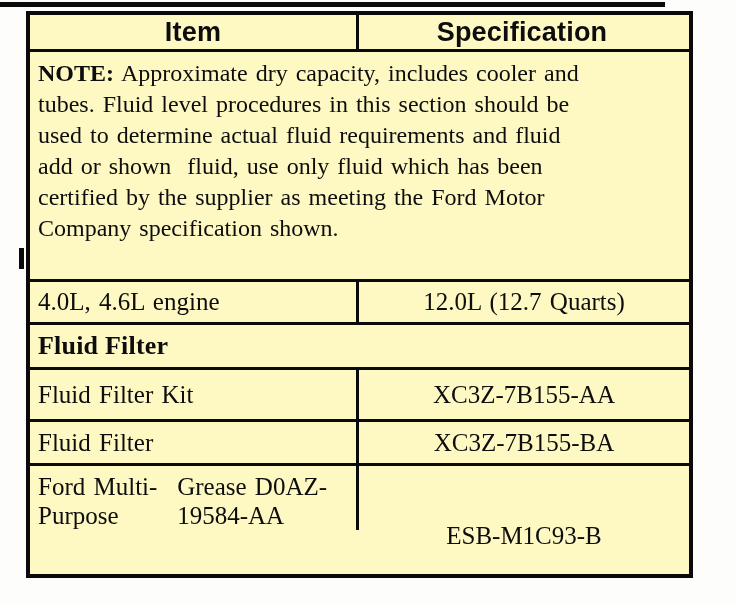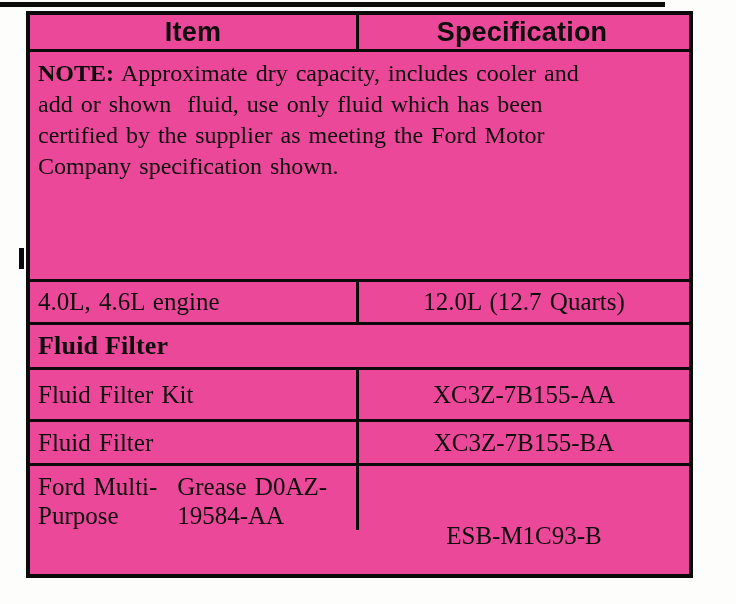--- a/index.html
+++ b/index.html
@@ -23,21 +23,21 @@
 
   
   .spec-table {
     position: absolute;
     left: 26px;
     top: 11px;
     width: 667px;
     height: 567px;
     box-sizing: border-box;
     border: 4px solid #0a0a0a;
-    background: #ec4899;
+    background: #fef9c3;
     display: flex;
     flex-direction: column;
     color: #0d0d0d;
   }
   .row {
     display: flex;
     box-sizing: border-box;
     border-bottom: 3px solid #0a0a0a;
     flex: none;
   }
@@ -123,20 +123,22 @@
         <span>Item</span>
       </div>
       <div class="cell cell-spec hcell">
         <span>Specification</span>
       </div>
     </div>
 
     <div class="row r-note">
       <div class="note-cell">
         <div class="note-line"><span class="b">NOTE:</span><span>Approximate dry capacity, includes cooler and</span></div>
+        <div class="note-line">tubes. Fluid level procedures in this section should be</div>
+        <div class="note-line">used to determine actual fluid requirements and fluid</div>
         <div class="note-line">add or shown  fluid, use only fluid which has been</div>
         <div class="note-line">certified by the supplier as meeting the Ford Motor</div>
         <div class="note-line">Company specification shown.</div>
       </div>
     </div>
 
     <div class="row r-engine">
       <div class="cell cell-item serif-text">
         <span>4.0L, 4.6L engine</span>
       </div>

